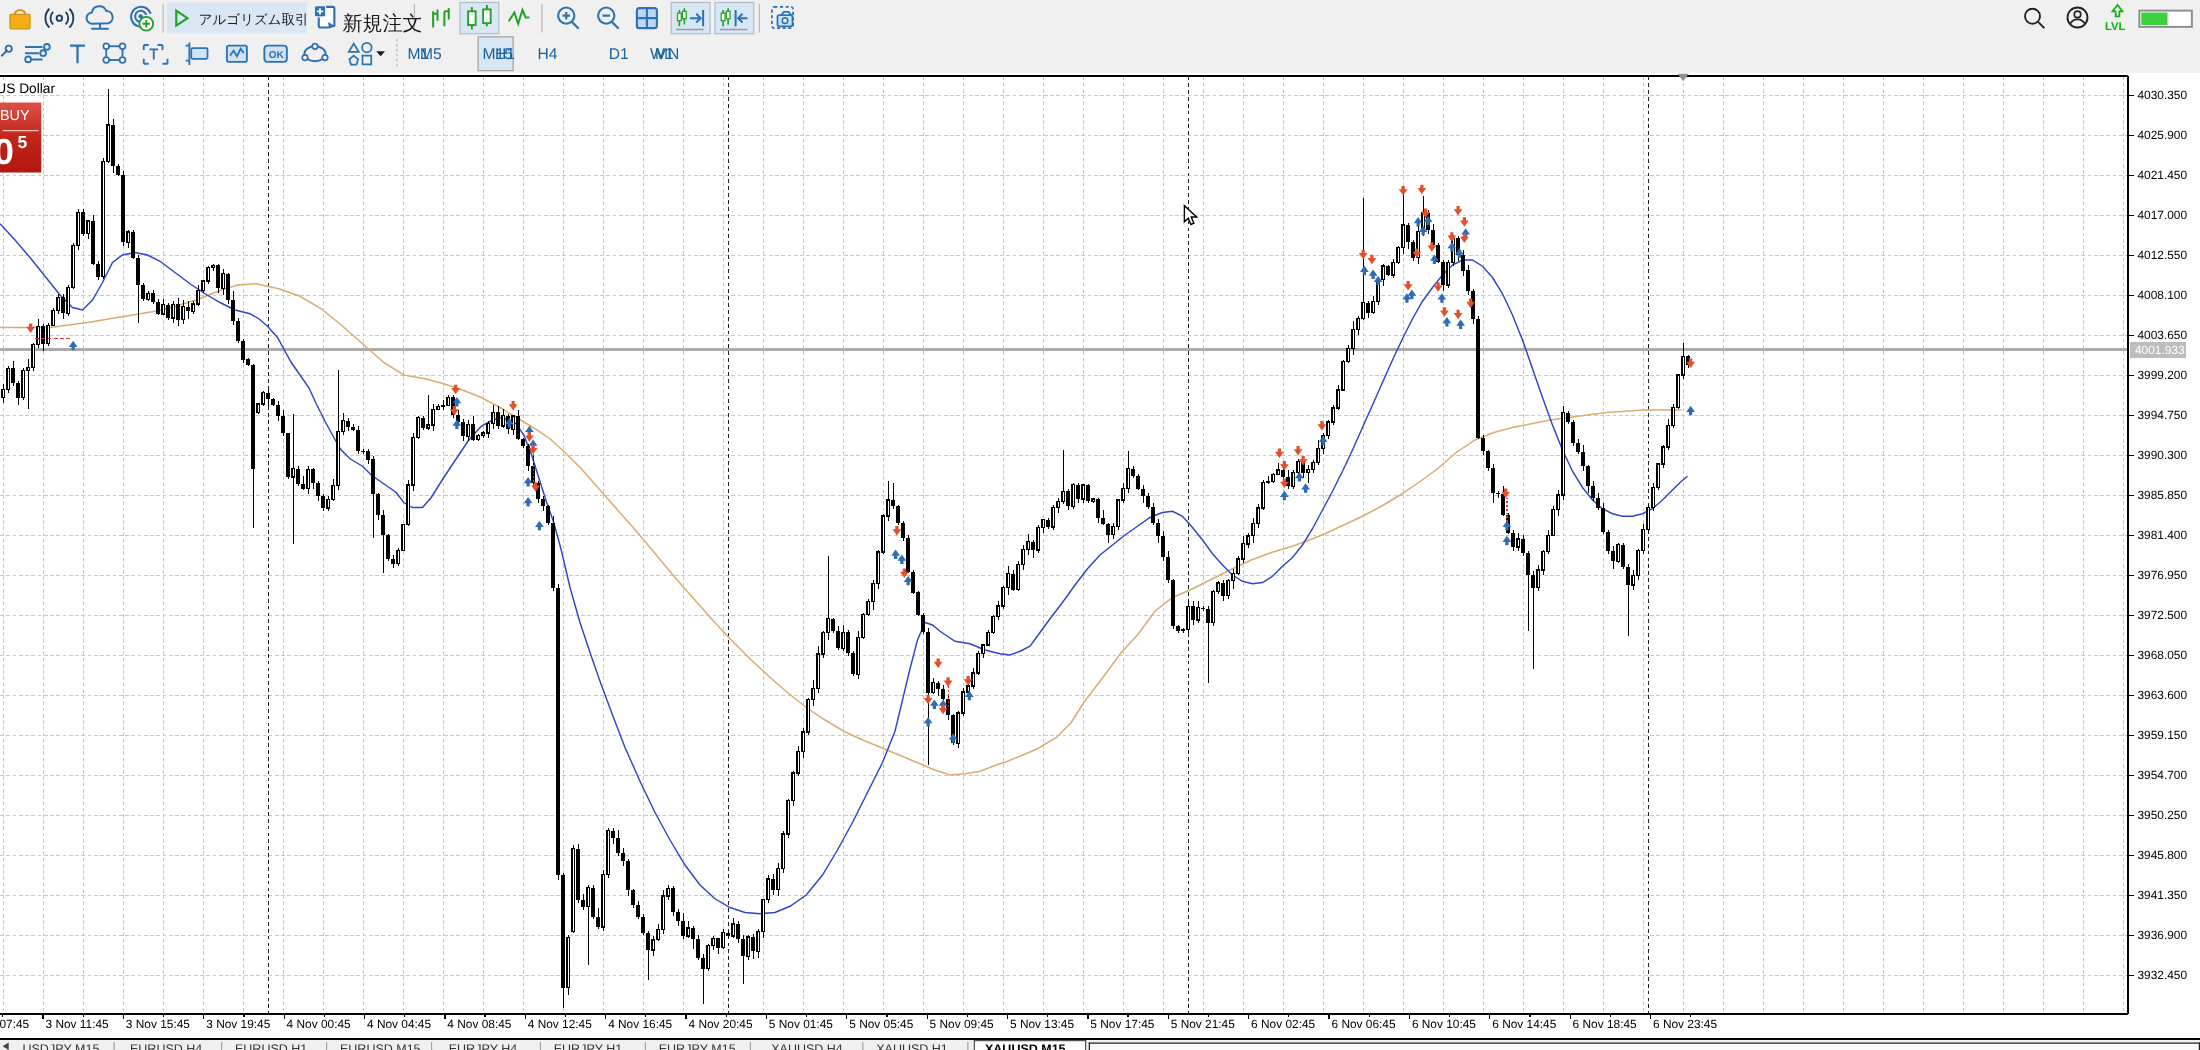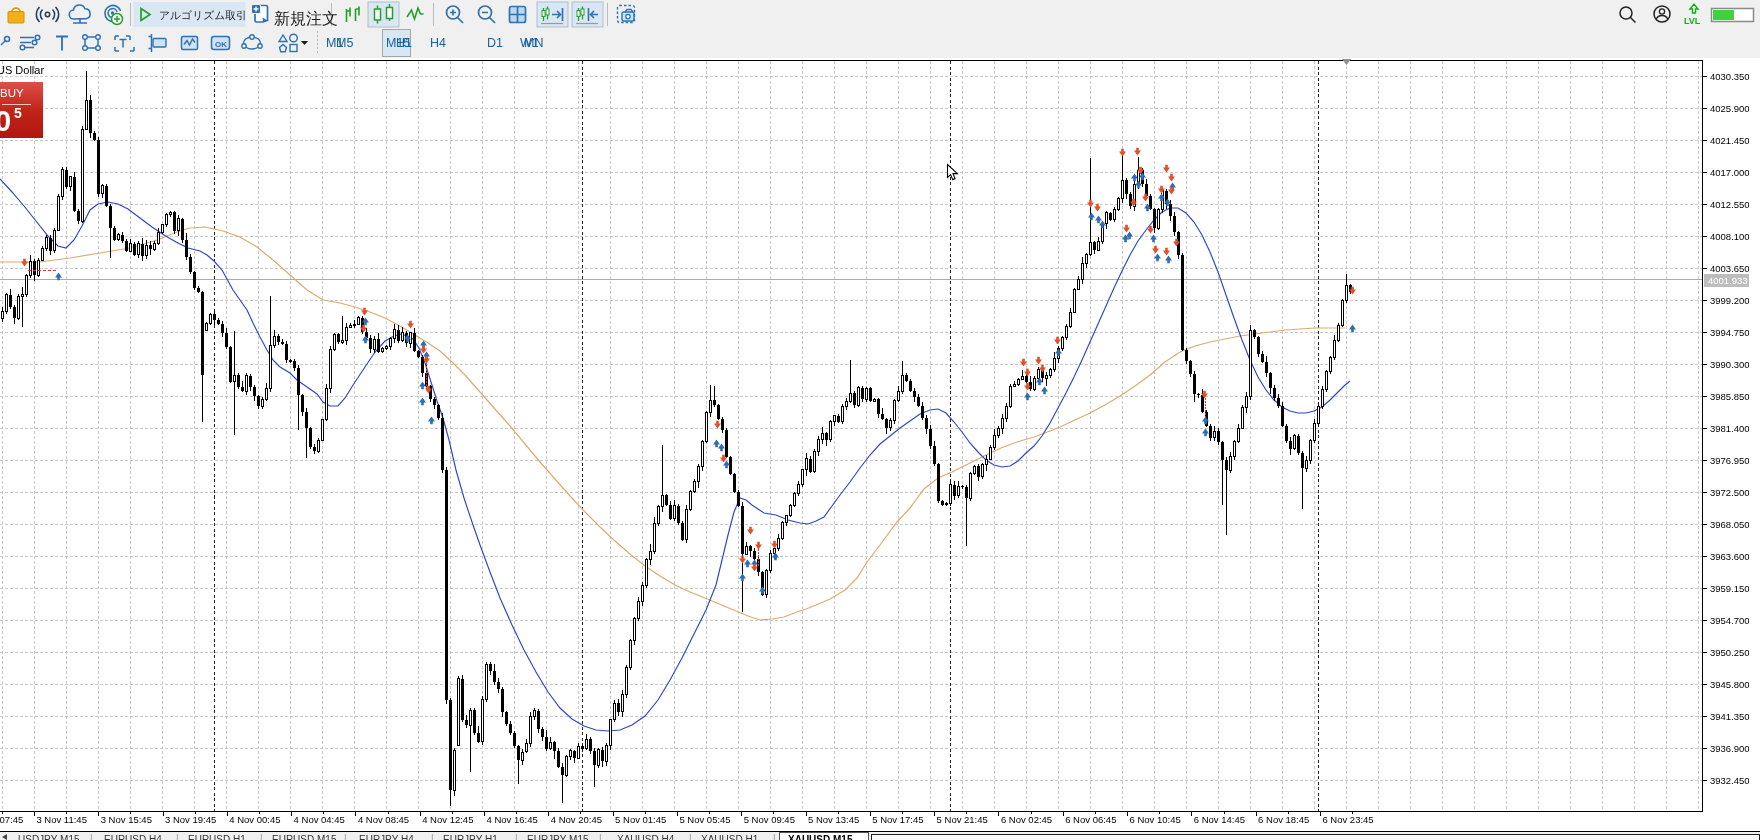--- a/index.html
+++ b/index.html
@@ -498,21 +498,21 @@
  <path d="M30.5,17.5l5,5" stroke="#222" stroke-width="1.5"></path>
  <circle cx="62" cy="14" r="8" fill="none" stroke="#222" stroke-width="1.5"></circle>
  <circle cx="62" cy="11.5" r="2.6" fill="none" stroke="#222" stroke-width="1.3"></circle>
  <path d="M56,19.5a6.5,6.5 0 0 1 12,0" fill="none" stroke="#222" stroke-width="1.3"></path>
  <path d="M90,9l4-5l4,5h-2.5v4h-3v-4z" fill="none" stroke="#0cb30c" stroke-width="1.4"></path>
  <text x="84" y="24" font-family="Liberation Sans" font-size="9" font-weight="bold" fill="#0cb30c">LVL</text>
  <rect x="111.5" y="8.5" width="42" height="13" fill="#fff" stroke="#8a8a8a" stroke-width="1.5"></rect>
  <rect x="113" y="10" width="21" height="10" fill="#3ed13e"></rect>
 </svg>
 </div>
-<div style="position:absolute;left:0;top:82px;width:43px;height:56px;background:linear-gradient(#dd5047,#c1251a 50%,#b0170e);color:#fff;font-family:'Liberation Sans',sans-serif">
+<div style="position:absolute;left:0;top:82px;width:33px;height:56px;background:linear-gradient(#dd5047,#c1251a 50%,#b0170e);color:#fff;font-family:'Liberation Sans',sans-serif">
 <div style="position:absolute;left:0;top:5px;width:100%;font-size:11.5px">BUY</div>
 <div style="position:absolute;left:2px;top:21.5px;width:29px;border-top:1px solid #eec4c1"></div>
 <div style="position:absolute;left:-5px;top:23px;font-size:29px;font-weight:bold">0<span style="font-size:14px;vertical-align:13px;font-weight:bold"> 5</span></div>
 </div>
 <svg width="14" height="20" style="position:absolute;left:946px;top:163px">
 <path d="M1.5,1.5 v13 l3.1,-2.9 l2.1,5 l2.4,-1 l-2.1,-5 l4.4,0 z" fill="#fff" stroke="#000" stroke-width="1.1" style="shape-rendering:auto"></path>
   </svg>
 <div style="position:absolute;left:0;top:832px;width:1760px;height:8px;background:#f0f0f0;font-family:'Liberation Sans',sans-serif">
     <span style="position:absolute;left:18px;top:2px;font-size:10px;color:#333">USDJPY M15</span>
     <span style="position:absolute;left:90px;top:1px;font-size:10px;color:#999">|</span>

